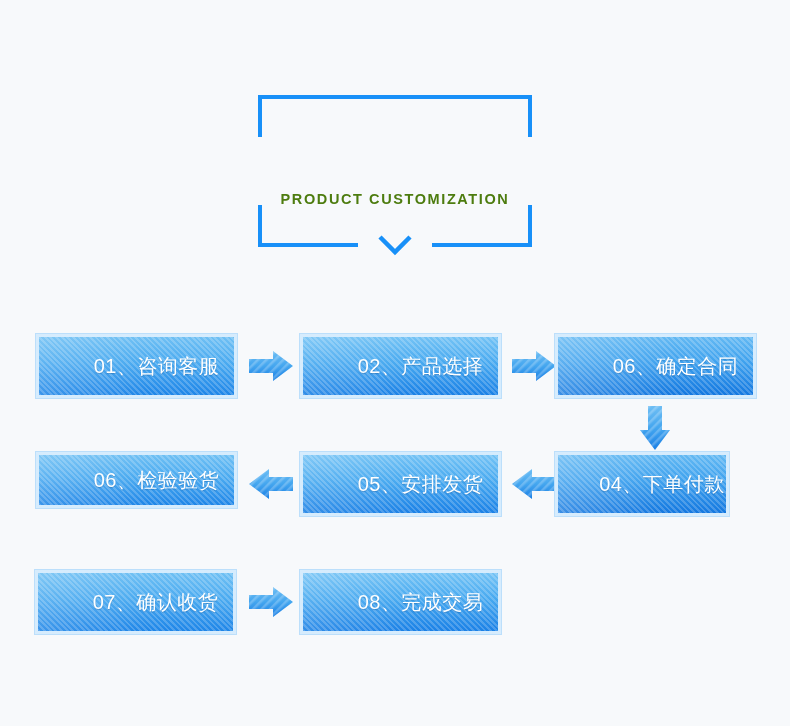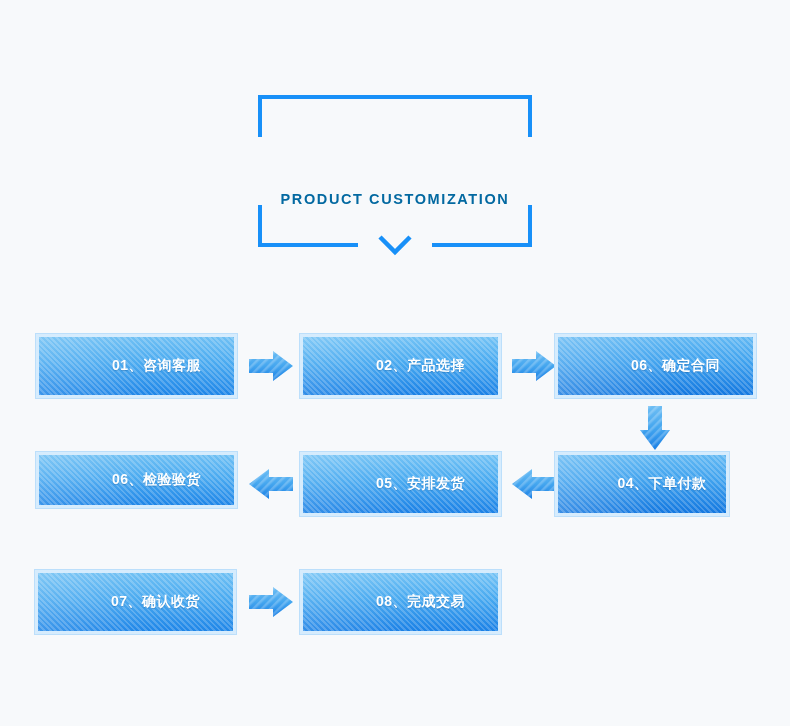--- a/index.html
+++ b/index.html
@@ -80,21 +80,21 @@
     white-space: nowrap;
   }
   #header-subtitle {
     position: absolute;
     left: 0;
     top: 96px;
     width: 100%;
     text-align: center;
     font-size: 14.5px;
     font-weight: bold;
-    color: #0369a1;
+    color: #4d7c0f;
     letter-spacing: 1.6px;
     white-space: nowrap;
   }
 
   
   .flow-box {
     position: absolute;
     box-sizing: border-box;
     padding: 3px;
     background: #d6ecfd;
@@ -120,22 +120,22 @@
       rgba(255,255,255,0.20) 2px,
       rgba(255,255,255,0.00) 2px,
       rgba(255,255,255,0.00) 4px
     );
     pointer-events: none;
   }
   .flow-label {
     position: relative;
     z-index: 2;
     color: #ffffff;
-    font-size: 14px;
-    font-weight: bold;
+    font-size: 20px;
+    font-weight: normal;
     letter-spacing: 0.5px;
     white-space: nowrap;
     text-shadow: 0 1px 1px rgba(0,60,120,0.28);
     margin-left: 40px;
   }
   
   .tone-a .flow-box-inner {
     background:
       linear-gradient(to right, rgba(255,255,255,0.12), rgba(255,255,255,0.00) 55%),
       linear-gradient(to bottom, #6fc0f4 0%, #4aaaf0 45%, #1f86e8 100%);

